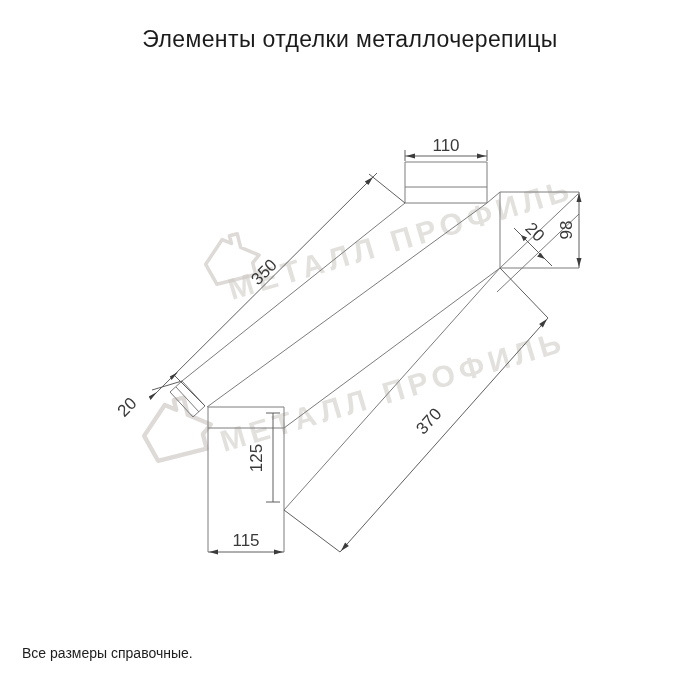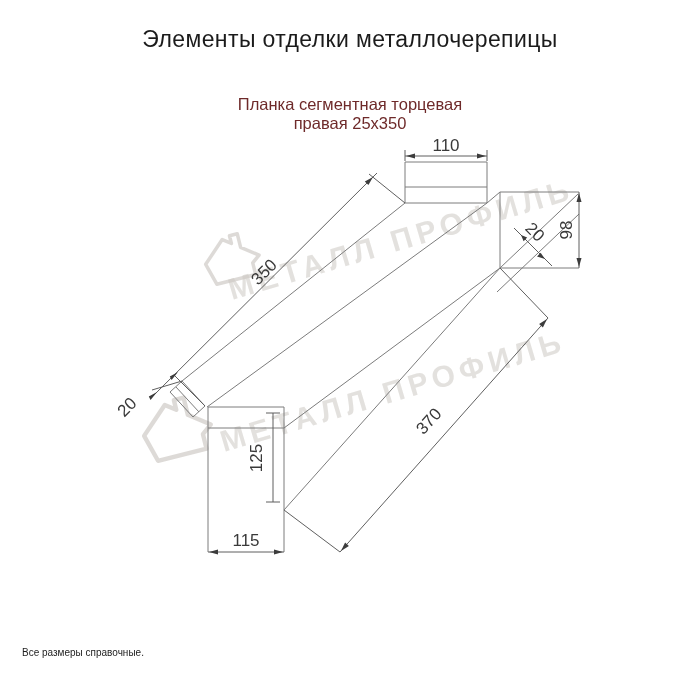--- a/index.html
+++ b/index.html
@@ -11,41 +11,37 @@
     position:absolute;top:26px;left:0;width:100%;
     text-align:center;font-size:23px;letter-spacing:.4px;color:#1b1b1b;
   }
   .subtitle{
     position:absolute;top:95px;left:0;width:100%;
     text-align:center;font-size:16.5px;line-height:19px;color:#6e2a2a;
   }
   .drawing{position:absolute;left:0;top:0;}
   .footer{
     position:absolute;left:22px;top:645px;
-    font-size:10px;line-height:16px;color:#1d1d1d;
+    font-size:14px;line-height:16px;color:#1d1d1d;
   }
   
   .geo{stroke:#7c7c7c;stroke-width:1;fill:none;stroke-linejoin:round;}
   .dim{stroke:#5f5f5f;stroke-width:1;fill:none;}
   .arr{fill:#3c3c3c;stroke:none;}
   .dimtxt{fill:#3a3a3a;font-size:17px;font-family:"Liberation Sans",sans-serif;}
   .wm{fill:#ccc8c3;fill-opacity:.55;font-weight:bold;font-size:30px;letter-spacing:5px;font-family:"Liberation Sans",sans-serif;}
   .wmhouse{stroke:#d2cec9;stroke-opacity:.75;stroke-width:3.5;fill:none;stroke-linejoin:round;stroke-linecap:round;}
 </style>
 </head>
 <body>
 
 <div class="page">
 
   <div class="title">Элементы отделки металлочерепицы</div>
 
-  <div class="subtitle">
-    <div>Планка сегментная торцевая</div>
-    <div>правая 25х350</div>
-  </div>
 
   <svg class="drawing" width="700" height="700" viewBox="0 0 700 700">
 
     <g>
       <path class="wmhouse" transform="translate(196,242) rotate(-14)" d="M4,24 L26,4 L34,10 L34,2 L42,2 L42,16 L58,28 L50,34 L50,46 L10,46 Z"></path>
       <text class="wm" transform="translate(232,300) rotate(-16.5)">МЕТАЛЛ ПРОФИЛЬ</text>
     </g>
     <g>
       <path class="wmhouse" transform="translate(132,408) rotate(-14) scale(1.25)" d="M4,24 L26,4 L34,10 L34,2 L42,2 L42,16 L58,28 L50,34 L50,46 L10,46 Z"></path>
       <text class="wm" transform="translate(224,452) rotate(-16.5)">МЕТАЛЛ ПРОФИЛЬ</text>

